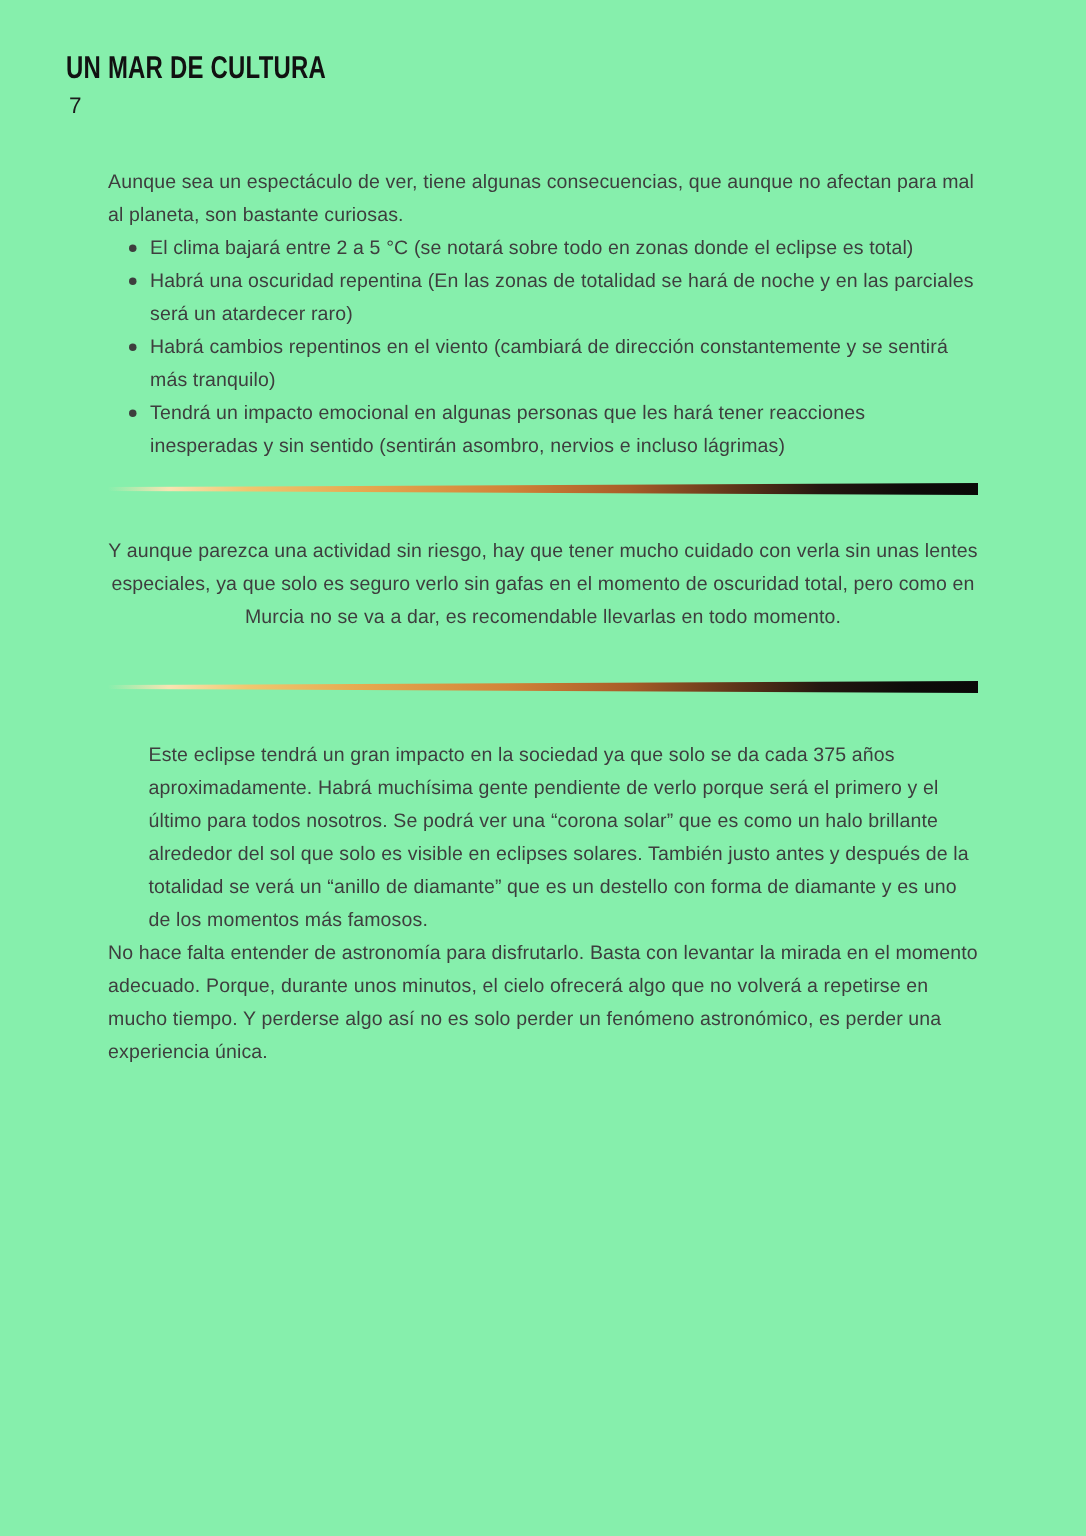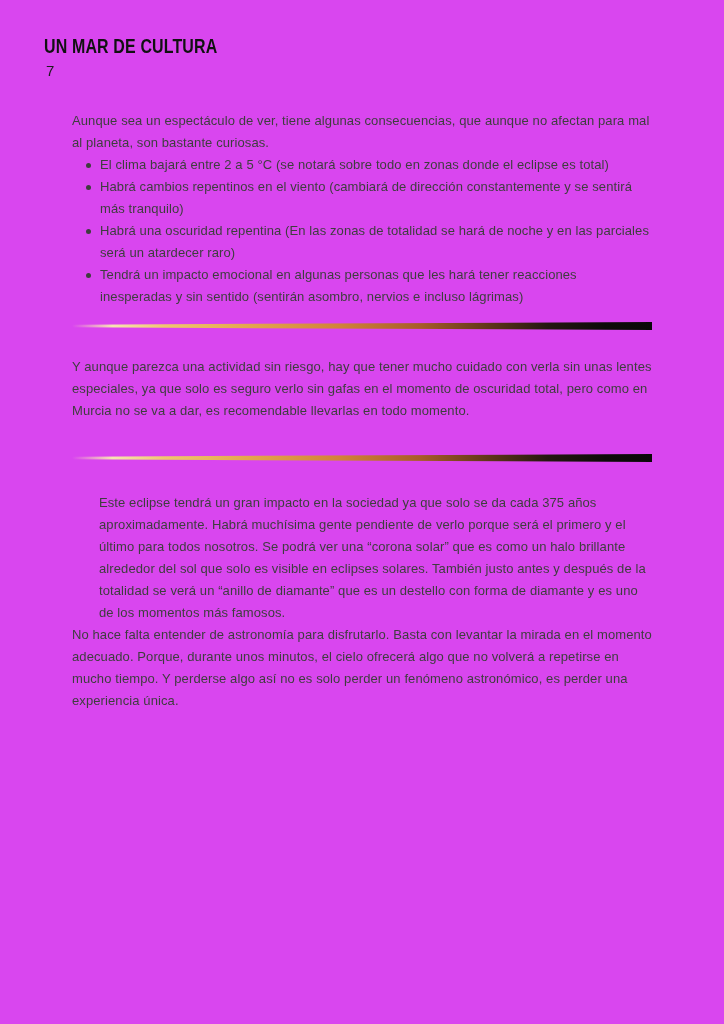--- a/index.html
+++ b/index.html
@@ -1,20 +1,20 @@
 <!DOCTYPE html>
 <html lang="es"><head>
 <meta charset="utf-8">
 <style>
   * { margin: 0; padding: 0; box-sizing: border-box; }
   html, body { background: #e9e9e9; }
   .page {
     width: 724px;
     height: 1024px;
-    background: #d946ef;
+    background: #86efac;
     position: relative;
     margin: 0 auto;
     font-family: "Liberation Sans", sans-serif;
     overflow: hidden;
   }
   
   .header { position: absolute; top: 34px; left: 44px; }
   .masthead {
     font-size: 21px;
     font-weight: 700;
@@ -65,21 +65,21 @@
       #e5a74e 30%,
       #d28338 46%,
       #a85c28 60%,
       #5f3519 72%,
       #241710 82%,
       #0d0b09 92%,
       #0a0908 100%);
     clip-path: polygon(0 34%, 100% 0, 100% 100%, 0 66%);
   }
   .divider.d2 { margin-top: 32px; }
-  .p2 { margin-top: 26px; }
+  .p2 { margin-top: 26px; text-align: center; }
   .p3 { margin-top: 30px; margin-left: 27px; }
   .p4 { }
 </style>
 </head>
 <body>
 
 <div class="page">
 
   <header class="header">
     <div class="masthead">UN MAR DE CULTURA</div>
@@ -90,25 +90,25 @@
 
     <p class="para">Aunque sea un espectáculo de ver, tiene algunas consecuencias, que aunque no afectan para mal al planeta, son bastante curiosas.</p>
 
     <ul class="bullets">
       <li>
         <span class="dot"></span>
         <span>El clima bajará entre 2 a 5 °C (se notará sobre todo en zonas donde el eclipse es total)</span>
       </li>
       <li>
         <span class="dot"></span>
-        <span>Habrá cambios repentinos en el viento (cambiará de dirección constantemente y se sentirá más tranquilo)</span>
+        <span>Habrá una oscuridad repentina (En las zonas de totalidad se hará de noche y en las parciales será un atardecer raro)</span>
       </li>
       <li>
         <span class="dot"></span>
-        <span>Habrá una oscuridad repentina (En las zonas de totalidad se hará de noche y en las parciales será un atardecer raro)</span>
+        <span>Habrá cambios repentinos en el viento (cambiará de dirección constantemente y se sentirá más tranquilo)</span>
       </li>
       <li>
         <span class="dot"></span>
         <span>Tendrá un impacto emocional en algunas personas que les hará tener reacciones inesperadas y sin sentido (sentirán asombro, nervios e incluso lágrimas)</span>
       </li>
     </ul>
 
     <div class="divider"></div>
 
     <p class="para p2">Y aunque parezca una actividad sin riesgo, hay que tener mucho cuidado con verla sin unas lentes especiales, ya que solo es seguro verlo sin gafas en el momento de oscuridad total, pero como en Murcia no se va a dar, es recomendable llevarlas en todo momento.</p>

